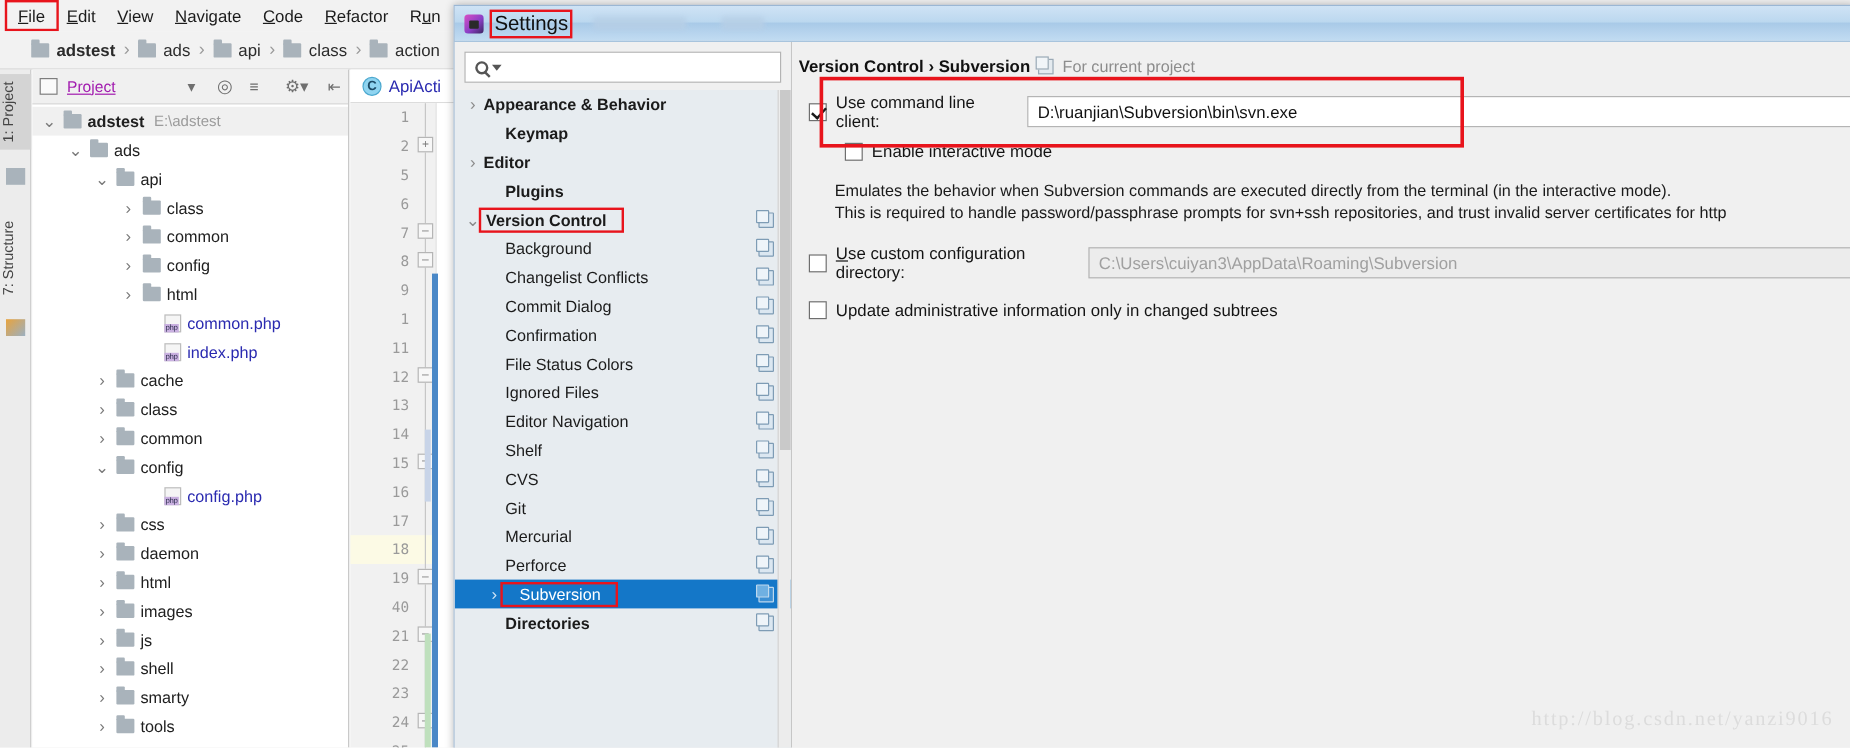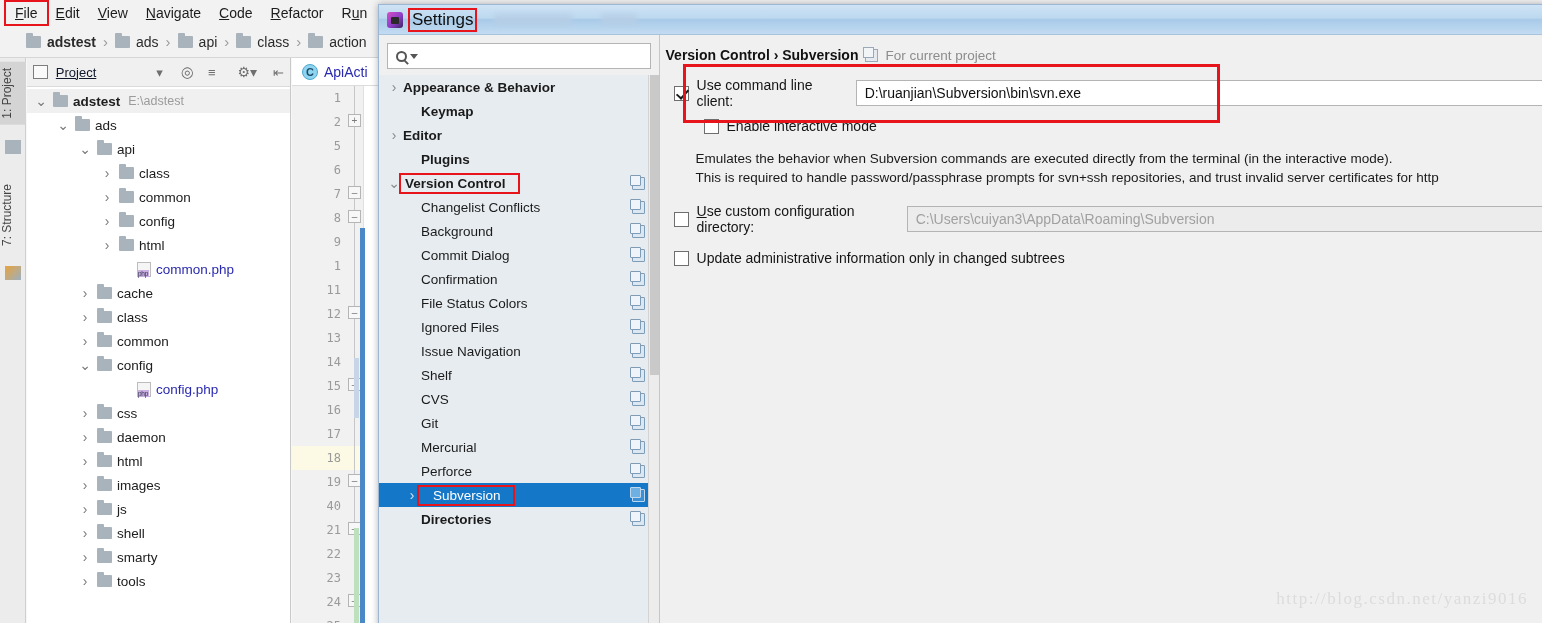--- a/index.html
+++ b/index.html
@@ -64,21 +64,21 @@
 
   
   .projpanel {
     position: absolute; left: 27px; top: 58px; width: 264px; height: 565px;
     background: #ffffff; border-right: 1px solid #c9c9c9;
   }
   .proj-toolbar {
     height: 29px; background: #f0f0f0; border-bottom: 1px solid #dadada;
     display: flex; align-items: center; padding: 0 6px; gap: 8px;
   }
-  .proj-title { font-size: 13px; color: #0f172a; text-decoration: underline; }
+  .proj-title { font-size: 13px; color: #a21caf; text-decoration: underline; }
   .tb-ico { color: #6f6f6f; font-size: 13px; }
   .tree { padding-top: 2px; font-size: 13.5px; }
   .trow { display: flex; align-items: center; height: 24px; padding-left: 6px; white-space: nowrap; }
   .trow.root { background: #f0f0f0; }
   .arrow { width: 16px; text-align: center; color: #7b7b7b; font-size: 11px; flex: 0 0 auto; }
   .arrow.none { visibility: hidden; }
   .tlabel { margin-left: 5px; color: #202020; }
   .tlabel.bold { font-weight: bold; }
   .tpath { margin-left: 8px; color: #9b9b9b; font-size: 12.5px; }
   .php-ico {
@@ -336,20 +336,25 @@
           <div class="trow" style="padding-left: 72px;">
             <span class="arrow" style="font-size: 14px;">›</span>
             <span class="folder-ico" style="margin-left: 4px;"></span>
             <span class="tlabel">html</span>
           </div>
           <div class="trow" style="padding-left: 94px;">
             <span class="arrow none"></span>
             <span class="php-ico"></span>
             <span class="tlabel php-name">common.php</span>
           </div>
+          <div class="trow" style="padding-left: 94px;">
+            <span class="arrow none"></span>
+            <span class="php-ico"></span>
+            <span class="tlabel php-name">index.php</span>
+          </div>
           <div class="trow" style="padding-left: 50px;">
             <span class="arrow" style="font-size: 14px;">›</span>
             <span class="folder-ico" style="margin-left: 4px;"></span>
             <span class="tlabel">cache</span>
           </div>
           <div class="trow" style="padding-left: 50px;">
             <span class="arrow" style="font-size: 14px;">›</span>
             <span class="folder-ico" style="margin-left: 4px;"></span>
             <span class="tlabel">class</span>
           </div>
@@ -496,51 +501,51 @@
                 <span class="slabel">Plugins</span>
               </div>
               <div class="srow b">
                 <span class="sarrow" style="font-size: 14px; line-height: 8px; margin-left: 0px;">⌄</span>
                 <span class="slabel" style="outline: rgb(232, 20, 28) solid 2px; display: inline-block; flex: 0 0 auto; padding: 1px 12px 1px 4px; margin-left: -2px;">Version Control</span>
                 <span style="flex: 1 1 0%;"></span>
                 <span class="copyico"></span>
               </div>
               <div class="srow">
                 <span class="sarrow" style="margin-left: 18px;"></span>
+                <span class="slabel">Background</span>
+                <span class="copyico"></span>
+              </div>
+              <div class="srow">
+                <span class="sarrow" style="margin-left: 18px;"></span>
                 <span class="slabel">Changelist Conflicts</span>
                 <span class="copyico"></span>
               </div>
               <div class="srow">
                 <span class="sarrow" style="margin-left: 18px;"></span>
-                <span class="slabel">Background</span>
-                <span class="copyico"></span>
-              </div>
-              <div class="srow">
-                <span class="sarrow" style="margin-left: 18px;"></span>
                 <span class="slabel">Commit Dialog</span>
                 <span class="copyico"></span>
               </div>
               <div class="srow">
                 <span class="sarrow" style="margin-left: 18px;"></span>
                 <span class="slabel">Confirmation</span>
                 <span class="copyico"></span>
               </div>
               <div class="srow">
                 <span class="sarrow" style="margin-left: 18px;"></span>
                 <span class="slabel">File Status Colors</span>
                 <span class="copyico"></span>
               </div>
               <div class="srow">
                 <span class="sarrow" style="margin-left: 18px;"></span>
                 <span class="slabel">Ignored Files</span>
                 <span class="copyico"></span>
               </div>
               <div class="srow">
                 <span class="sarrow" style="margin-left: 18px;"></span>
-                <span class="slabel">Issue Navigation</span>
+                <span class="slabel">Editor Navigation</span>
                 <span class="copyico"></span>
               </div>
               <div class="srow">
                 <span class="sarrow" style="margin-left: 18px;"></span>
                 <span class="slabel">Shelf</span>
                 <span class="copyico"></span>
               </div>
               <div class="srow">
                 <span class="sarrow" style="margin-left: 18px;"></span>
                 <span class="slabel">CVS</span>

